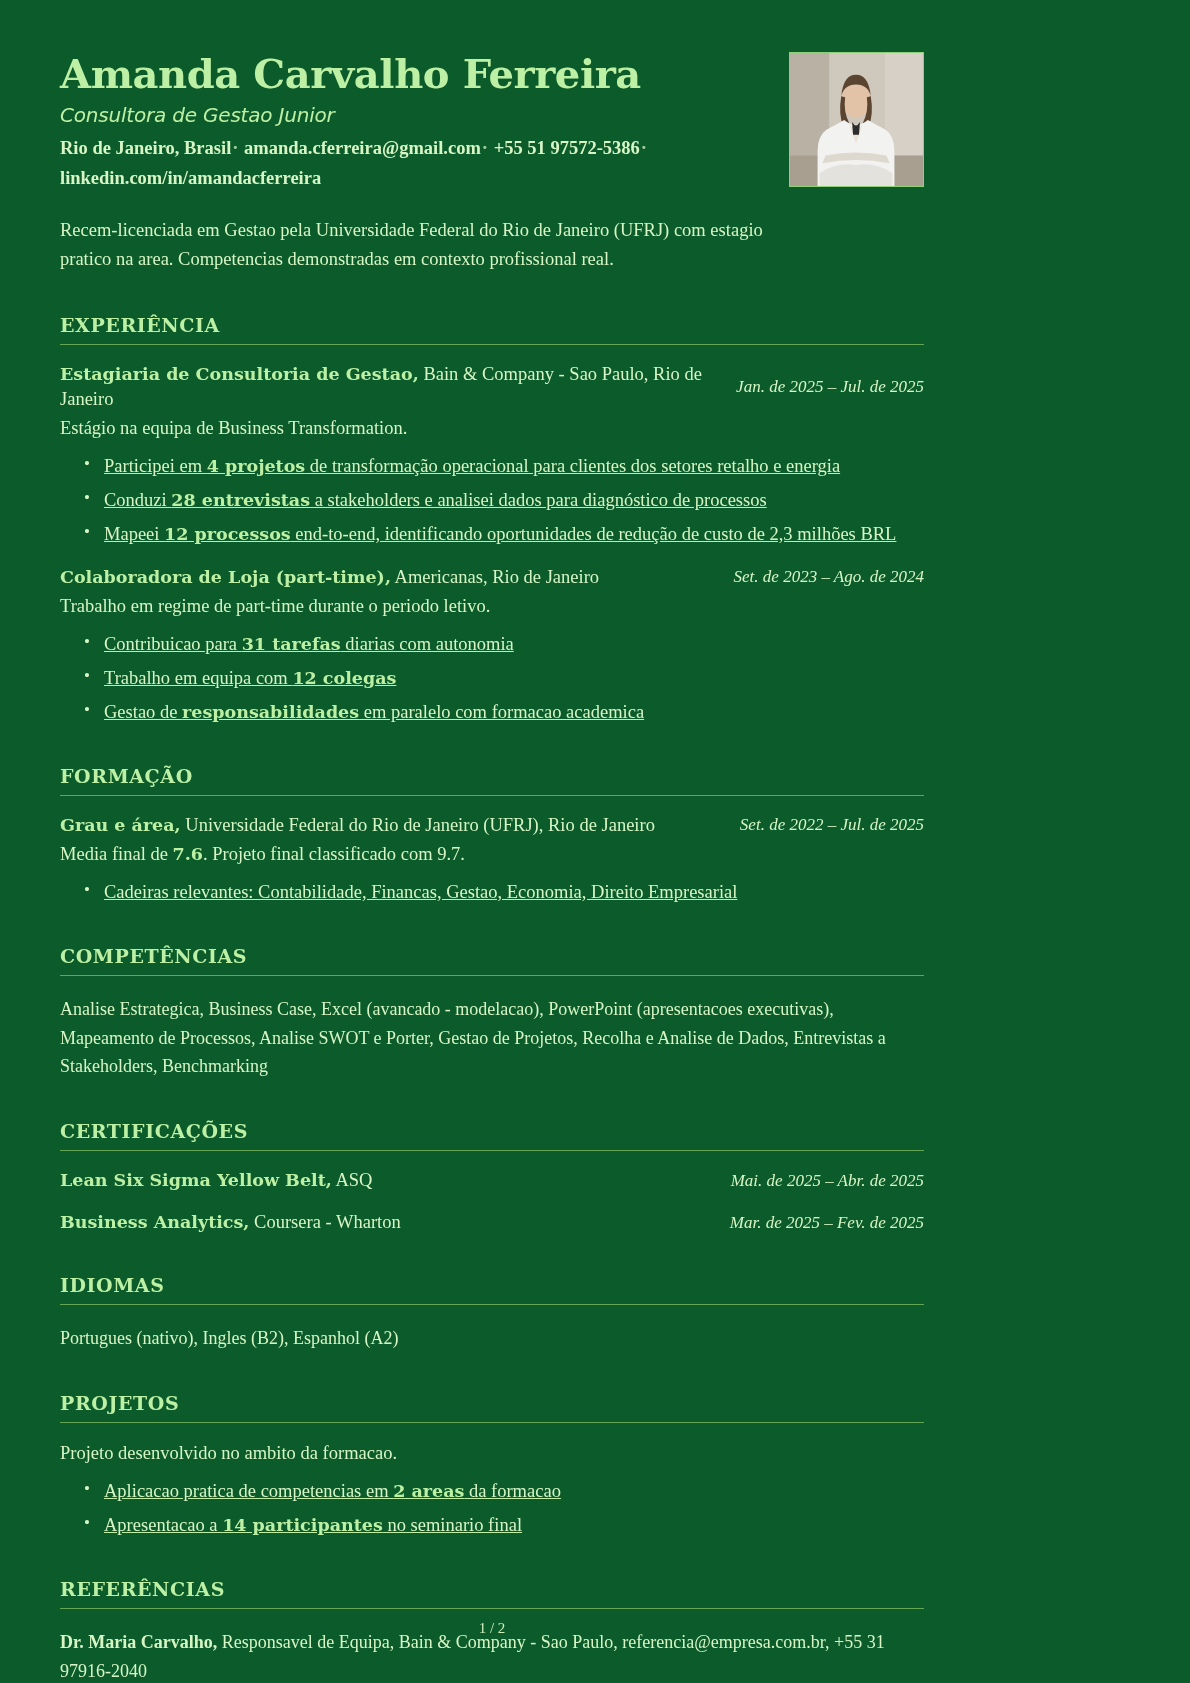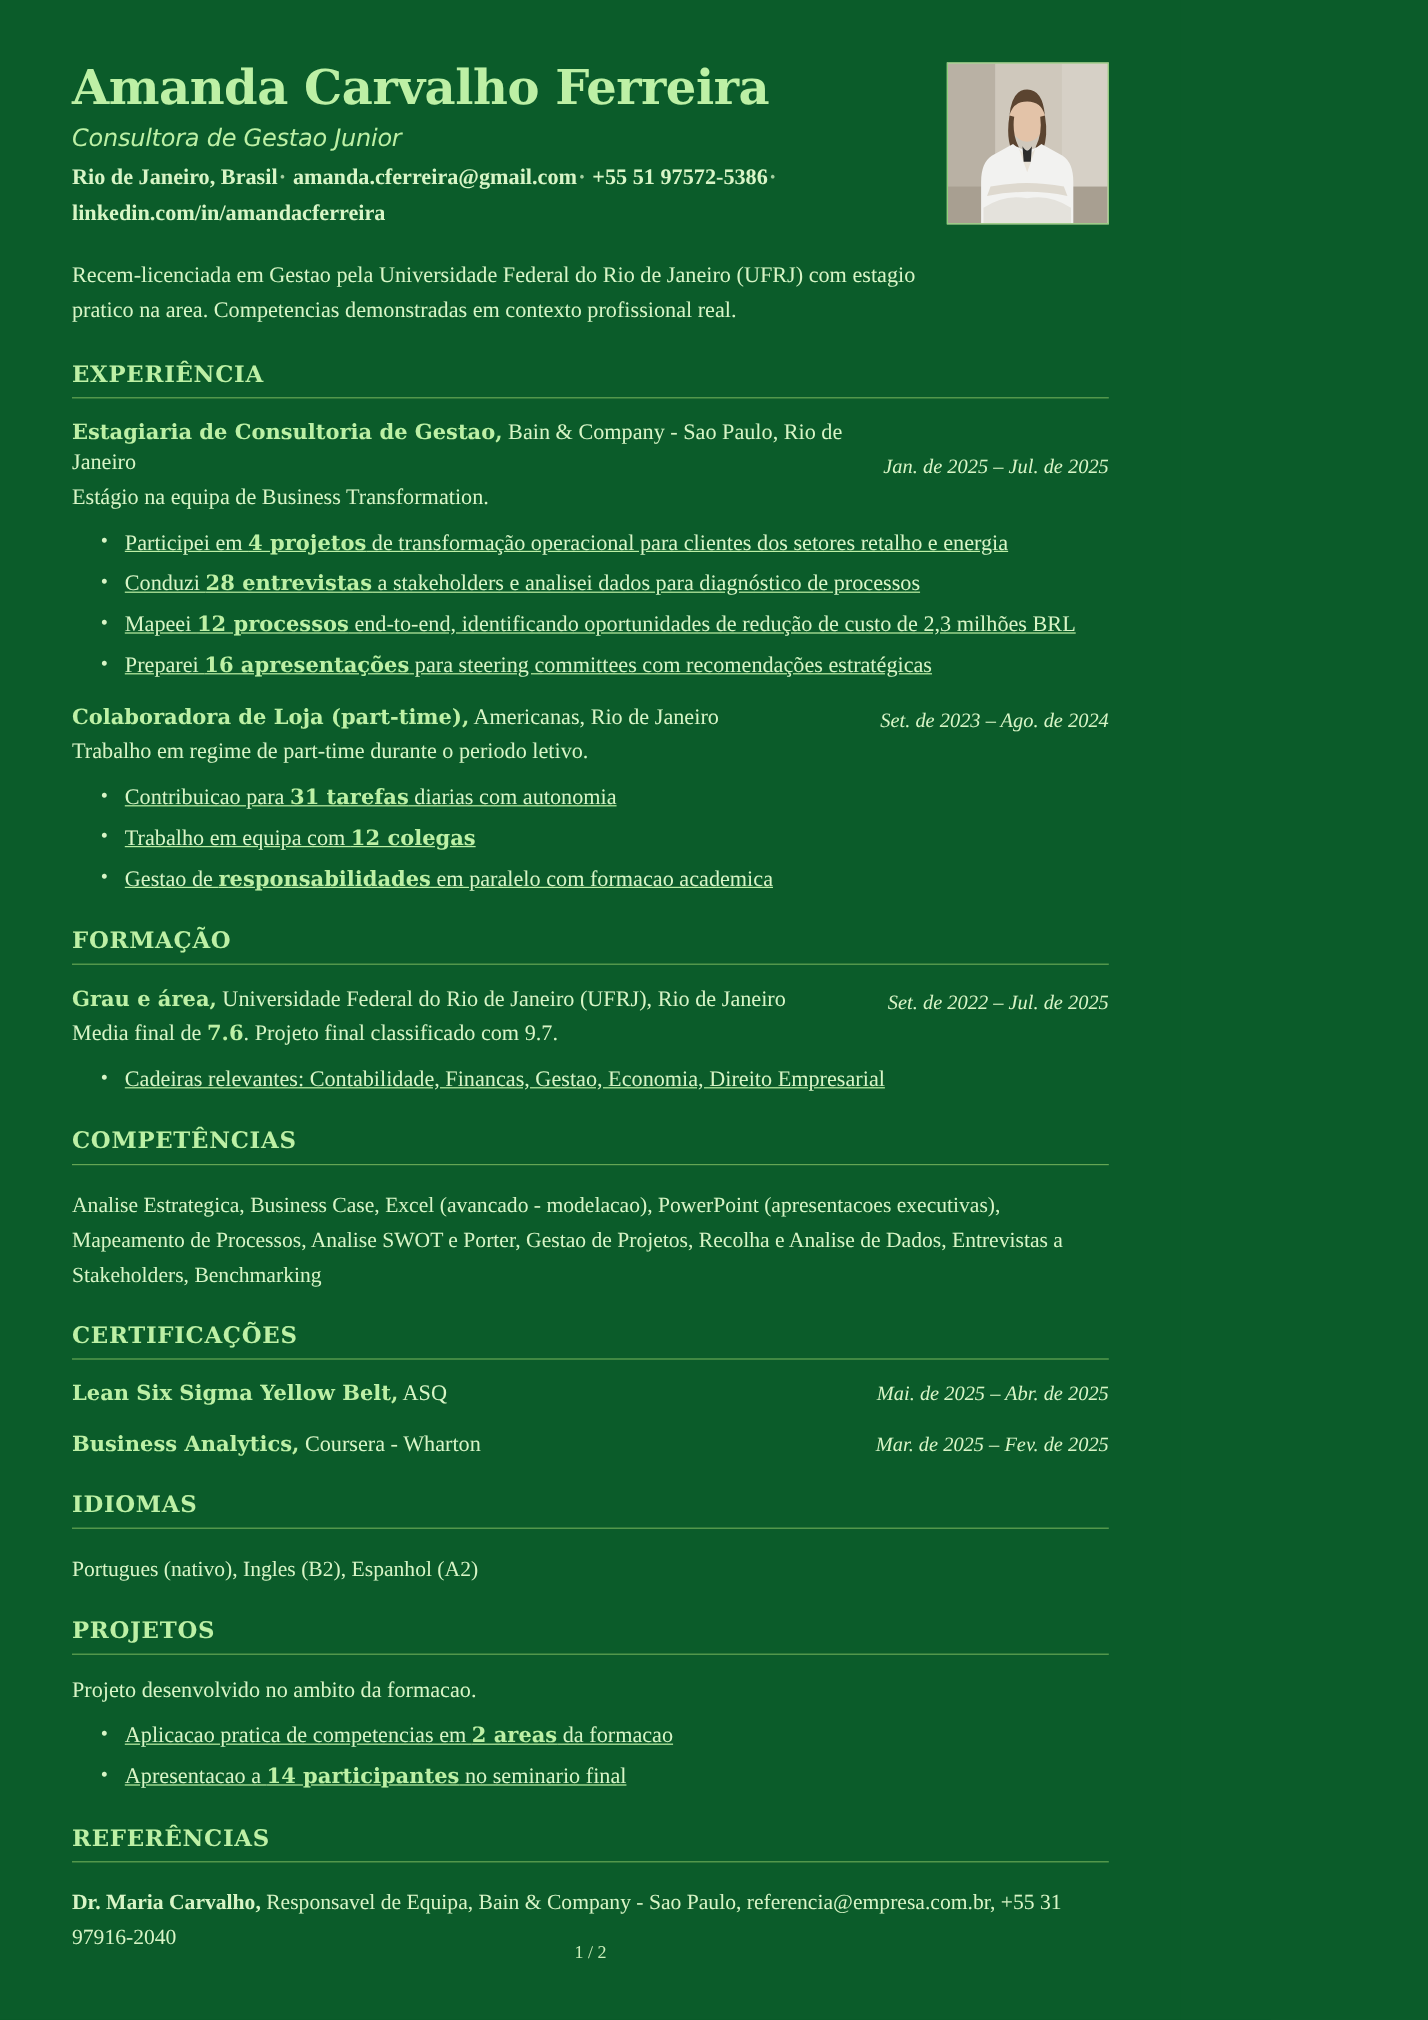--- a/index.html
+++ b/index.html
@@ -72,41 +72,41 @@
     height: 135px;
     flex: 0 0 135px;
     border: 1px solid #8fd07a;
     overflow: hidden;
     position: relative;
     background: #cfc8bd;
   }
   .photo svg { display: block; width: 100%; height: 100%; }
 
   
-  .section { margin-top: 26px; }
+  .section { margin-top: 39px; }
 
   .section-title {
     font-family: "DejaVu Serif", serif;
     font-weight: 700;
     font-size: 19px;
     letter-spacing: 0.6px;
     color: #bdf0a5;
     padding-bottom: 8px;
   }
   .rule {
     height: 1px;
     background: #6fae59;
     width: 100%;
     opacity: 0.9;
   }
 
   .entry { margin-top: 17px; }
   .entry-head {
     display: flex;
-    align-items: flex-end;
+    align-items: center;
     justify-content: space-between;
     gap: 28px;
   }
   .entry-heading {
     font-size: 18.5px;
     color: #d8f5c6;
     line-height: 1.35;
   }
   .entry-heading b {
     font-family: "DejaVu Serif", serif;
@@ -231,21 +231,20 @@
         <div class="entry-heading">
           <b>Estagiaria de Consultoria de Gestao,</b><span> Bain &amp; Company - Sao Paulo, Rio de Janeiro</span>
         </div>
         <div class="entry-date">Jan. de 2025 – Jul. de 2025</div>
       </div>
       <div class="entry-sub">Estágio na equipa de Business Transformation.</div>
       <ul class="bullets">
         <li><span>Participei em </span><b>4 projetos</b><span> de transformação operacional para clientes dos setores retalho e energia</span></li>
         <li><span>Conduzi </span><b>28 entrevistas</b><span> a stakeholders e analisei dados para diagnóstico de processos</span></li>
         <li><span>Mapeei </span><b>12 processos</b><span> end-to-end, identificando oportunidades de redução de custo de 2,3 milhões BRL</span></li>
-        <li><span>Preparei </span><b>16 apresentações</b><span> para steering committees com recomendações estratégicas</span></li>
       </ul>
     </div>
 
     <div class="entry">
       <div class="entry-head">
         <div class="entry-heading">
           <b>Colaboradora de Loja (part-time),</b><span> Americanas, Rio de Janeiro</span>
         </div>
         <div class="entry-date">Set. de 2023 – Ago. de 2024</div>
       </div>

